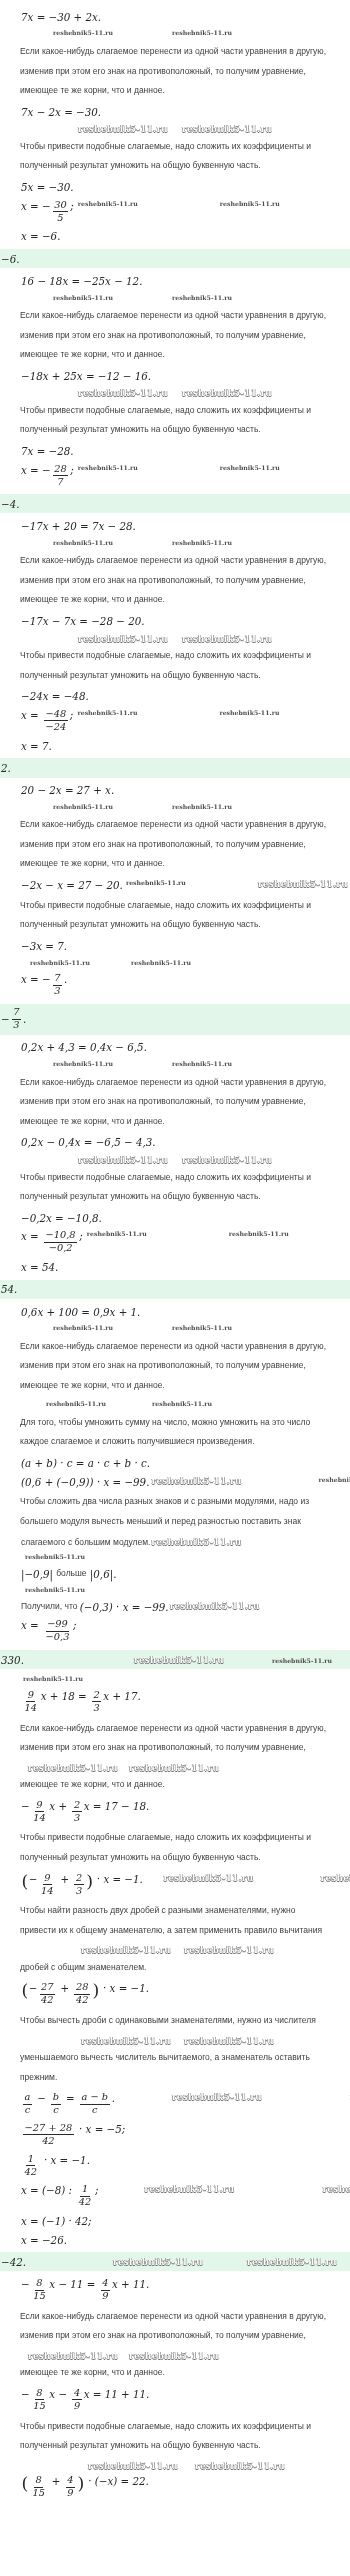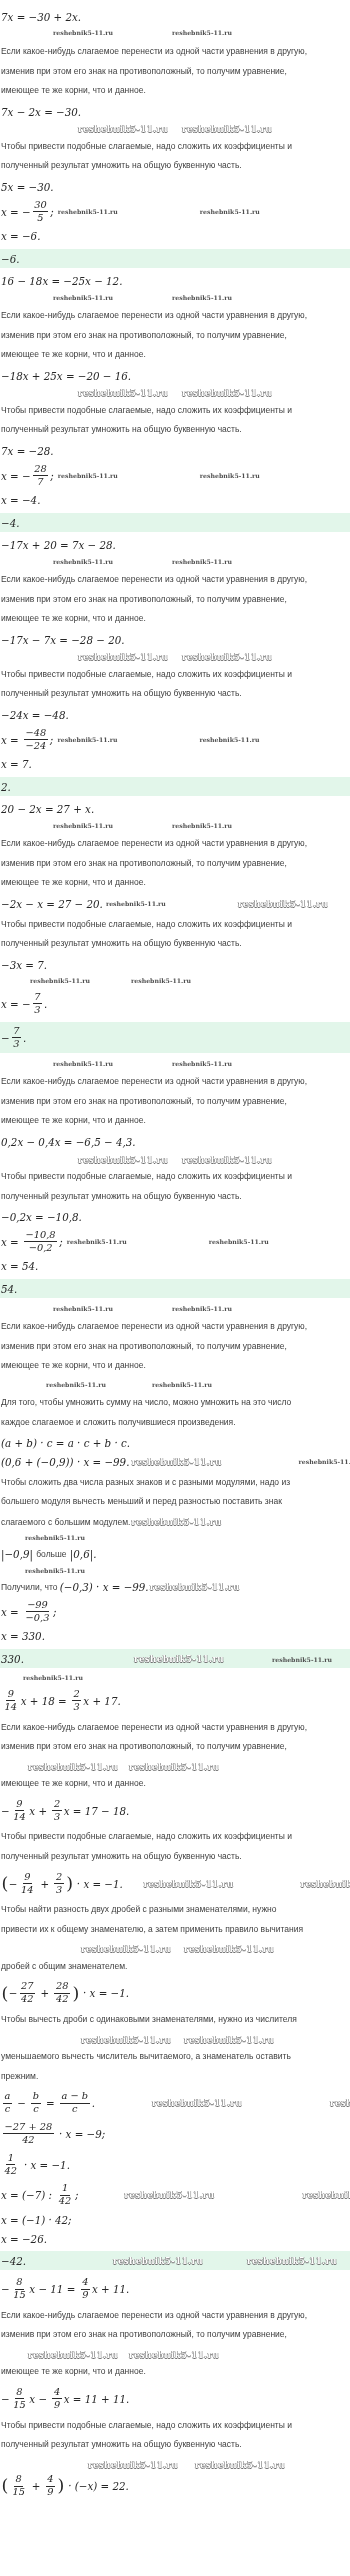--- a/index.html
+++ b/index.html
@@ -1,31 +1,31 @@
 <!DOCTYPE html>
 <html style="font-size:8.2px"><head>
 <meta charset="utf-8">
 <style>
   html,body{margin:0;padding:0;background:#ffffff;}
   #doc{width:350px;box-sizing:border-box;padding:4.1px 0 20.6px 0;position:relative;overflow:hidden;}
 
   .line{margin:6.7px 0 6.7px 1px;font:italic 10.3px "DejaVu Serif",serif;color:#262626;
-        display:flex;align-items:center;white-space:pre;}
+        display:flex;white-space:pre;padding-left:20px;}
   .line .m{white-space:pre;}
   .t{font:8.5px "Liberation Sans",sans-serif;font-style:normal;color:#3e3e3e;white-space:pre;}
 
   .frac{display:inline-flex;flex-direction:column;align-items:center;margin:0 2.1px;
         font-size:9.8px;line-height:1.12;text-align:center;}
   .frac .num{padding:0 1.5px 0.5px;border-bottom:0.7px solid #2a2a2a;font-style:italic;}
   .frac .den{padding:0.5px 1.5px 0;}
 
   .bp{font-size:17.5px;font-weight:300;font-style:normal;line-height:1;margin:0 0.5px;
       font-family:"DejaVu Serif",serif;}
 
-  .text{font:8.5px "Liberation Sans",sans-serif;color:#3e3e3e;margin:9.8px 0 9.8px 1px;line-height:1.15;}
+  .text{font:8.5px "Liberation Sans",sans-serif;color:#3e3e3e;margin:9.8px 0 9.8px 1px;line-height:1.15;padding-left:19px;}
 
   .wmrow{position:relative;height:7.7px;margin:0.5px 0;}
   .wmrow .wm{position:absolute;top:0;}
   .wm{font-family:"DejaVu Serif",serif;font-weight:bold;white-space:nowrap;font-style:normal;}
   .wm.small{font-size:6.2px;color:#4f4f4f;}
   .wm.large{font-size:8.8px;color:#ffffff;letter-spacing:0.3px;
             text-shadow:-0.5px 0 #6e6e6e,0.5px 0 #6e6e6e,0 -0.5px #6e6e6e,0 0.5px #6e6e6e;}
 
   .answer{position:relative;background:#e2f6ea;margin:6.2px 0;padding:3.6px 4.1px 3.6px 1px;
           display:flex;align-items:center;font:italic 10.3px "DejaVu Serif",serif;color:#262626;}
@@ -57,30 +57,29 @@
       <span class="m">−6.</span>
     </div>
     <div class="line"><span class="m">16 − 18x = −25x − 12.</span></div>
     <div class="wmrow">
       <span class="wm small" style="left: 53px;">reshebnik5-11.ru</span>
       <span class="wm small" style="left: 172px;">reshebnik5-11.ru</span>
     </div>
     <div class="text">Если какое-нибудь слагаемое перенести из одной части уравнения в другую,</div>
     <div class="text">изменив при этом его знак на противоположный, то получим уравнение,</div>
     <div class="text">имеющее те же корни, что и данное.</div>
-    <div class="line"><span class="m">−18x + 25x = −20 − 16.</span></div>
+    <div class="line"><span class="m">−18x + 25x = −12 − 16.</span></div>
     <div class="wmrow">
       <span class="wm large" style="left: 78px;">reshebnik5-11.ru</span>
       <span class="wm large" style="left: 182px;">reshebnik5-11.ru</span>
     </div>
     <div class="text">Чтобы привести подобные слагаемые, надо сложить их коэффициенты и</div>
     <div class="text">полученный результат умножить на общую буквенную часть.</div>
     <div class="line"><span class="m">7x = −28.</span></div>
     <div class="line"><span class="m">x = −</span><span class="frac"><span class="num">28</span><span class="den">7</span></span><span class="m">;</span><span class="wm small" style="margin-left: 4.1px;">reshebnik5-11.ru</span><span class="wm small" style="margin-left: 82px;">reshebnik5-11.ru</span></div>
-    <div class="line"><span class="m">x = −4.</span></div>
     <div class="answer">
       <span class="m">−4.</span>
     </div>
     <div class="line"><span class="m">−17x + 20 = 7x − 28.</span></div>
     <div class="wmrow">
       <span class="wm small" style="left: 53px;">reshebnik5-11.ru</span>
       <span class="wm small" style="left: 172px;">reshebnik5-11.ru</span>
     </div>
     <div class="text">Если какое-нибудь слагаемое перенести из одной части уравнения в другую,</div>
     <div class="text">изменив при этом его знак на противоположный, то получим уравнение,</div>
@@ -116,40 +115,42 @@
     </div>
     <div class="line"><span class="m">x = −</span><span class="frac"><span class="num">7</span><span class="den">3</span></span><span class="m">.</span></div>
     <div class="answer">
       <span class="m">−</span>
       <span class="frac">
         <span class="num">7</span>
         <span class="den">3</span>
       </span>
       <span class="m">.</span>
     </div>
+    <div class="line"><span class="m">0,2x + 4,3 = 0,4x − 6,5.</span></div>
     <div class="wmrow">
       <span class="wm small" style="left: 53px;">reshebnik5-11.ru</span>
       <span class="wm small" style="left: 172px;">reshebnik5-11.ru</span>
     </div>
     <div class="text">Если какое-нибудь слагаемое перенести из одной части уравнения в другую,</div>
     <div class="text">изменив при этом его знак на противоположный, то получим уравнение,</div>
     <div class="text">имеющее те же корни, что и данное.</div>
     <div class="line"><span class="m">0,2x − 0,4x = −6,5 − 4,3.</span></div>
     <div class="wmrow">
       <span class="wm large" style="left: 78px;">reshebnik5-11.ru</span>
       <span class="wm large" style="left: 182px;">reshebnik5-11.ru</span>
     </div>
     <div class="text">Чтобы привести подобные слагаемые, надо сложить их коэффициенты и</div>
     <div class="text">полученный результат умножить на общую буквенную часть.</div>
     <div class="line"><span class="m">−0,2x = −10,8.</span></div>
     <div class="line"><span class="m">x = </span><span class="frac"><span class="num">−10,8</span><span class="den">−0,2</span></span><span class="m">;</span><span class="wm small" style="margin-left: 4.1px;">reshebnik5-11.ru</span><span class="wm small" style="margin-left: 82px;">reshebnik5-11.ru</span></div>
     <div class="line"><span class="m">x = 54.</span></div>
     <div class="answer">
       <span class="m">54.</span>
     </div>
+    <div class="line"><span class="m">0,6x + 100 = 0,9x + 1.</span></div>
     <div class="wmrow">
       <span class="wm small" style="left: 53px;">reshebnik5-11.ru</span>
       <span class="wm small" style="left: 172px;">reshebnik5-11.ru</span>
     </div>
     <div class="text">Если какое-нибудь слагаемое перенести из одной части уравнения в другую,</div>
     <div class="text">изменив при этом его знак на противоположный, то получим уравнение,</div>
     <div class="text">имеющее те же корни, что и данное.</div>
     <div class="wmrow">
       <span class="wm small" style="left: 46px;">reshebnik5-11.ru</span>
       <span class="wm small" style="left: 152px;">reshebnik5-11.ru</span>
@@ -163,21 +164,20 @@
     <div class="line"><span class="t">слагаемого с большим модулем.</span><span class="wm large" style="margin-left: 1px;">reshebnik5-11.ru</span></div>
     <div class="wmrow">
       <span class="wm small" style="left: 25px;">reshebnik5-11.ru</span>
     </div>
     <div class="line"><span class="m">|−0,9| </span><span class="t">больше</span><span class="m"> |0,6|.</span></div>
     <div class="wmrow">
       <span class="wm small" style="left: 25px;">reshebnik5-11.ru</span>
     </div>
     <div class="line"><span class="t">Получили, что </span><span class="m">(−0,3) · x = −99.</span><span class="wm large" style="margin-left: 1px;">reshebnik5-11.ru</span></div>
     <div class="line"><span class="m">x = </span><span class="frac"><span class="num">−99</span><span class="den">−0,3</span></span><span class="m">;</span></div>
-    <div class="line"><span class="m">x = 330.</span></div>
     <div class="answer">
       <span class="m">330.</span>
       <span class="wm large" style="left: 134px;">reshebnik5-11.ru</span>
       <span class="wm small" style="left: 272px;">reshebnik5-11.ru</span>
     </div>
     <div class="wmrow">
       <span class="wm small" style="left: 23px;">reshebnik5-11.ru</span>
     </div>
     <div class="line"><span class="frac"><span class="num">9</span><span class="den">14</span></span><span class="m">x + 18 = </span><span class="frac"><span class="num">2</span><span class="den">3</span></span><span class="m">x + 17.</span></div>
     <div class="text">Если какое-нибудь слагаемое перенести из одной части уравнения в другую,</div>
@@ -200,23 +200,23 @@
     <div class="text">дробей с общим знаменателем.</div>
     <div class="line"><span class="bp">(</span><span class="m">−</span><span class="frac"><span class="num">27</span><span class="den">42</span></span><span class="m"> + </span><span class="frac"><span class="num">28</span><span class="den">42</span></span><span class="bp">)</span><span class="m"> · x = −1.</span></div>
     <div class="text">Чтобы вычесть дроби с одинаковыми знаменателями, нужно из числителя</div>
     <div class="wmrow">
       <span class="wm large" style="left: 81px;">reshebnik5-11.ru</span>
       <span class="wm large" style="left: 184px;">reshebnik5-11.ru</span>
     </div>
     <div class="text">уменьшаемого вычесть числитель вычитаемого, а знаменатель оставить</div>
     <div class="text">прежним.</div>
     <div class="line"><span class="frac"><span class="num">a</span><span class="den">c</span></span><span class="m"> − </span><span class="frac"><span class="num">b</span><span class="den">c</span></span><span class="m"> = </span><span class="frac"><span class="num">a − b</span><span class="den">c</span></span><span class="m">.</span><span class="wm large" style="margin-left: 57px;">reshebnik5-11.ru</span><span class="wm large" style="margin-left: 88px;">reshebnik5-11.ru</span></div>
-    <div class="line"><span class="frac"><span class="num">−27 + 28</span><span class="den">42</span></span><span class="m"> · x = −9;</span></div>
+    <div class="line"><span class="frac"><span class="num">−27 + 28</span><span class="den">42</span></span><span class="m"> · x = −5;</span></div>
     <div class="line"><span class="frac"><span class="num">1</span><span class="den">42</span></span><span class="m"> · x = −1.</span></div>
-    <div class="line"><span class="m">x = (−7) : </span><span class="frac"><span class="num">1</span><span class="den">42</span></span><span class="m">;</span><span class="wm large" style="margin-left: 46px;">reshebnik5-11.ru</span><span class="wm large" style="margin-left: 88px;">reshebnik5-11.ru</span></div>
+    <div class="line"><span class="m">x = (−8) : </span><span class="frac"><span class="num">1</span><span class="den">42</span></span><span class="m">;</span><span class="wm large" style="margin-left: 46px;">reshebnik5-11.ru</span><span class="wm large" style="margin-left: 88px;">reshebnik5-11.ru</span></div>
     <div class="line"><span class="m">x = (−1) · 42;</span></div>
     <div class="line"><span class="m">x = −26.</span></div>
     <div class="answer">
       <span class="m">−42.</span>
       <span class="wm large" style="left: 113px;">reshebnik5-11.ru</span>
       <span class="wm large" style="left: 247px;">reshebnik5-11.ru</span>
     </div>
     <div class="line"><span class="m">−</span><span class="frac"><span class="num">8</span><span class="den">15</span></span><span class="m">x − 11 = </span><span class="frac"><span class="num">4</span><span class="den">9</span></span><span class="m">x + 11.</span></div>
     <div class="text">Если какое-нибудь слагаемое перенести из одной части уравнения в другую,</div>
     <div class="text">изменив при этом его знак на противоположный, то получим уравнение,</div>

